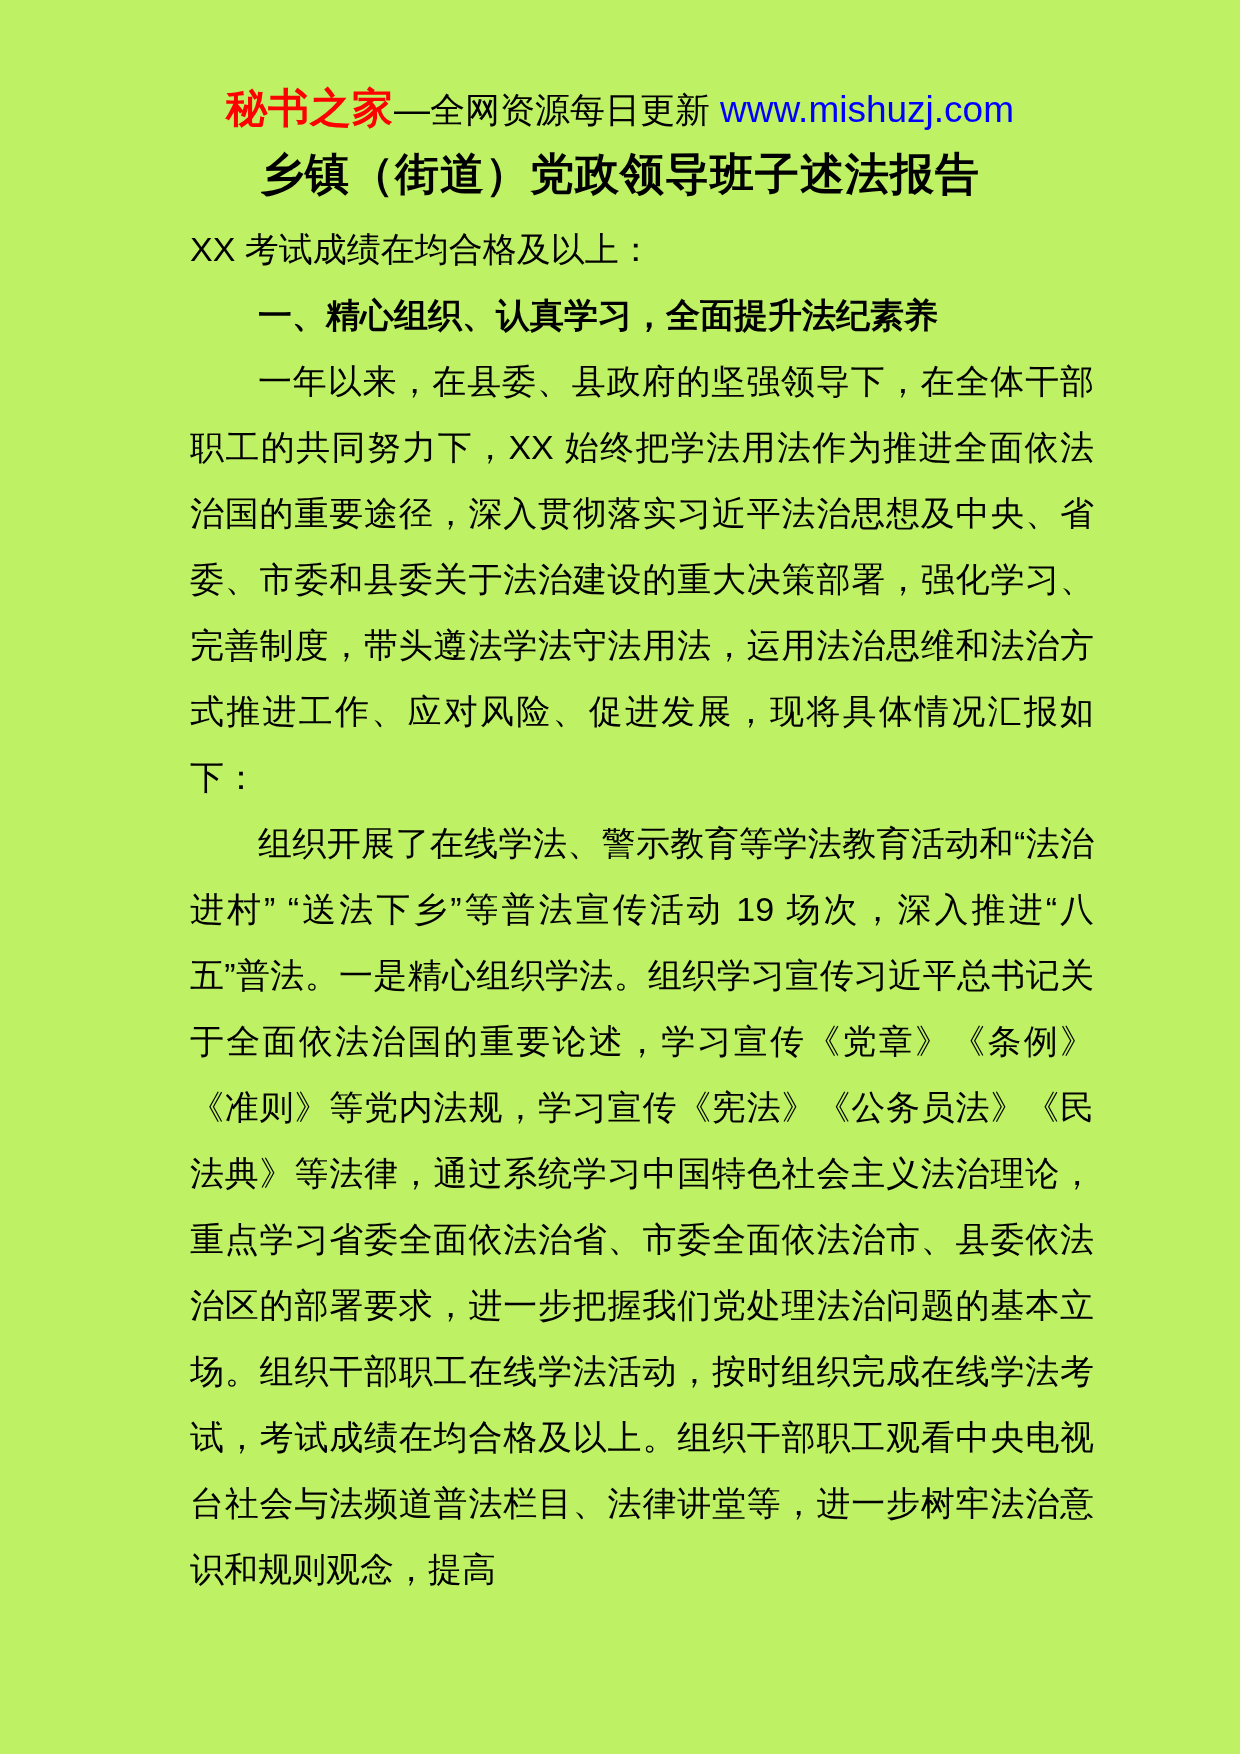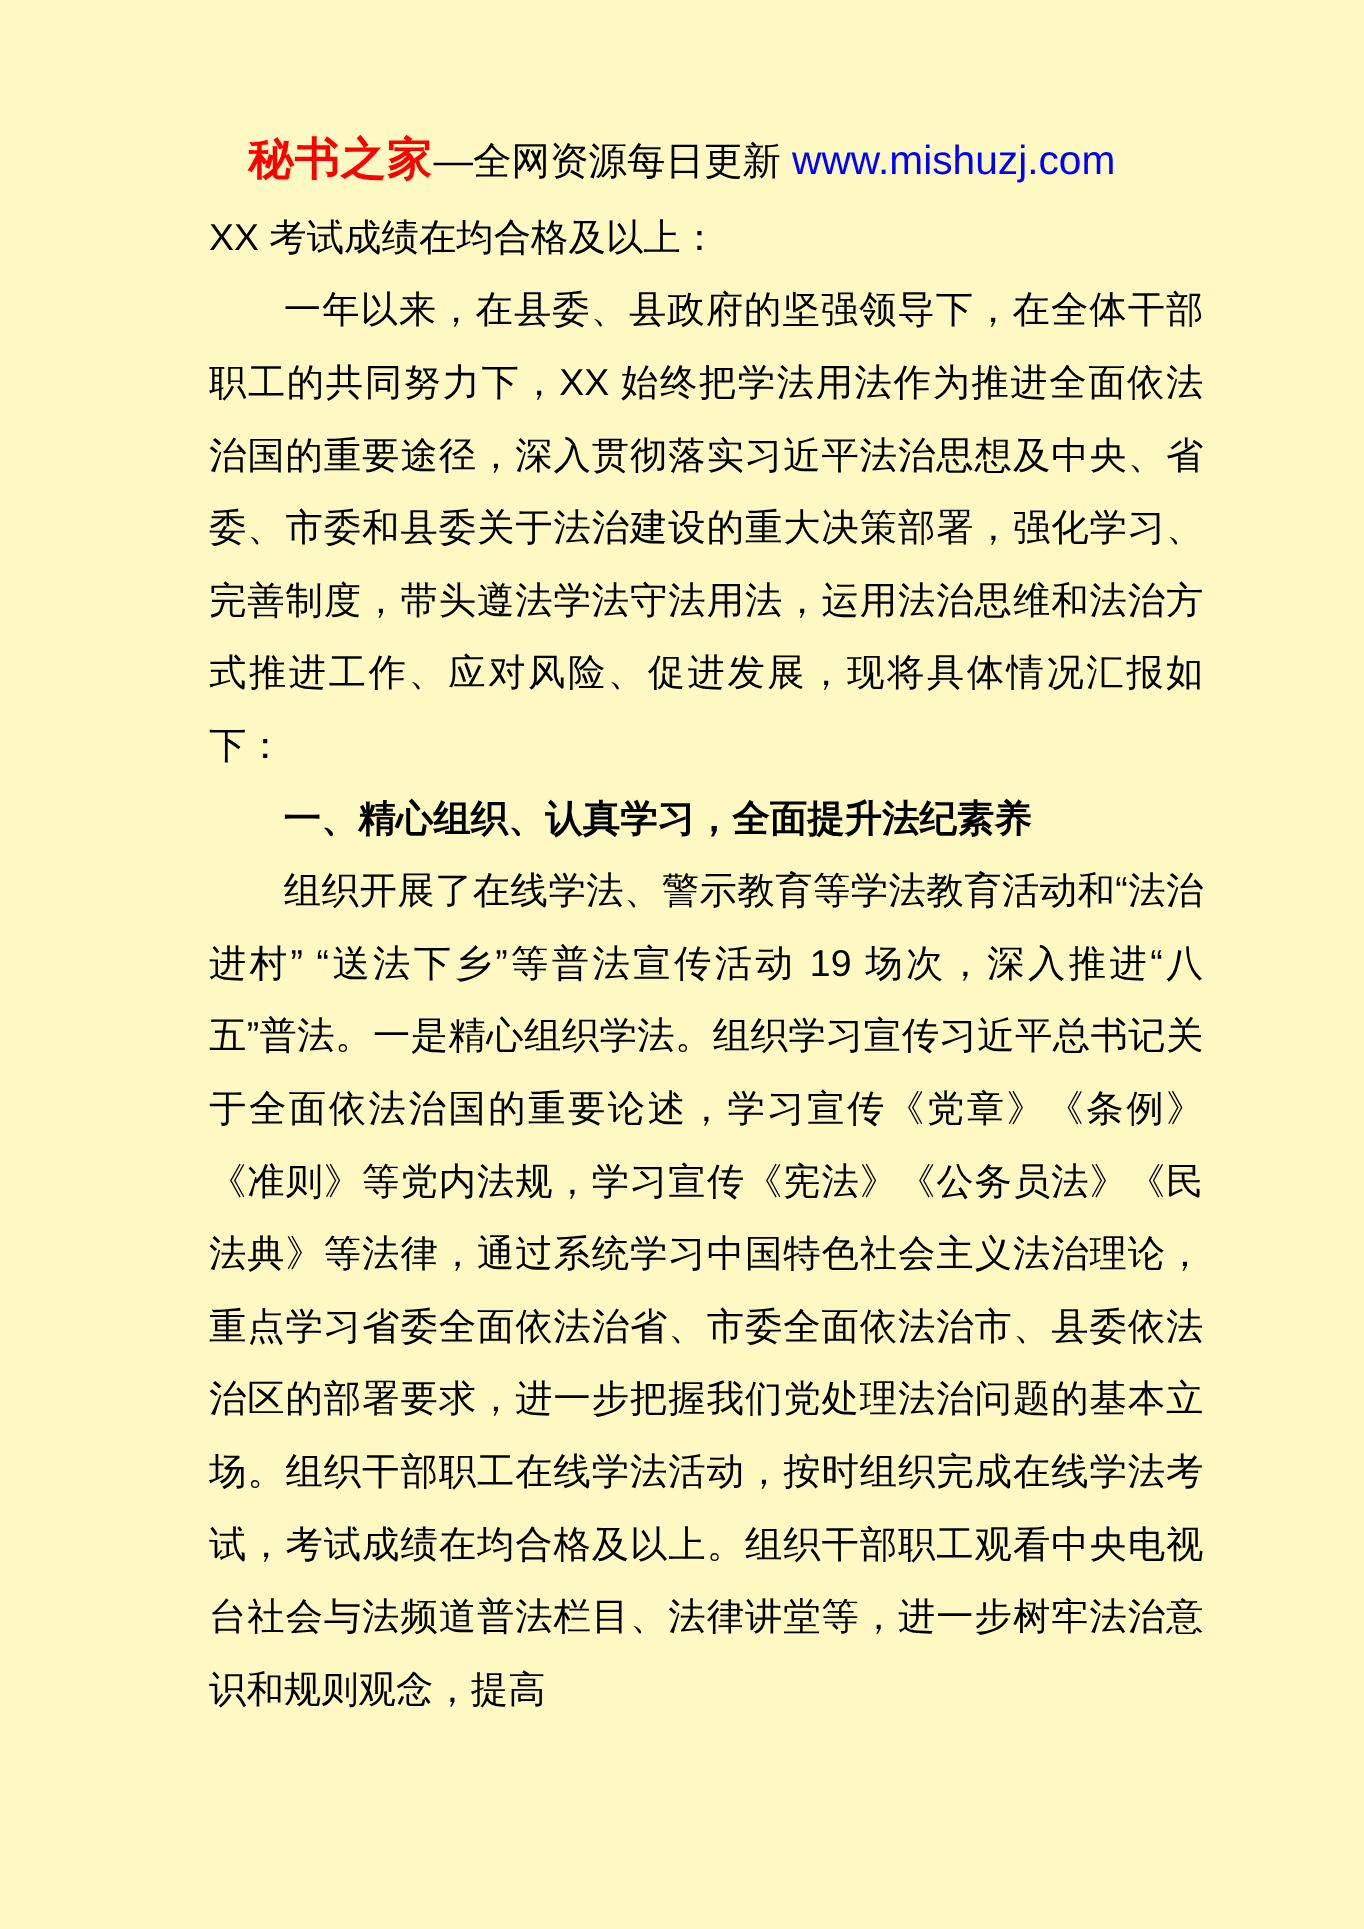--- a/index.html
+++ b/index.html
@@ -11,22 +11,22 @@
     width: 1240px;
     height: 1754px;
     overflow: hidden;
     font-family: "Liberation Sans", "DejaVu Sans", sans-serif;
     color: #000000;
   }
   .page {
     box-sizing: border-box;
     width: 1240px;
     height: 1754px;
-    padding-top: 120px;
-    background: #fef9c3;
+    padding-top: 84px;
+    background: #bef264;
   }
   .site-header {
     width: 100%;
     text-align: center;
     white-space: nowrap;
     font-size: 34px;
     line-height: 48px;
   }
   .site-header .brand {
     color: #ff0000;
@@ -79,21 +79,22 @@
 </style>
 </head>
 <body>
 
 <div class="page">
 
   <div class="site-header">
     <span class="brand">秘书之家</span><span class="sep">—</span><span class="tagline">全网资源每日更新</span><span class="url">www.mishuzj.com</span>
   </div>
 
+  <h1 class="doc-title">乡镇（街道）党政领导班子述法报告</h1>
 
   <div class="doc-body">
     <p class="salutation">XX 考试成绩在均合格及以上：</p>
+    <p class="para heading">一、精心组织、认真学习，全面提升法纪素养</p>
     <p class="para">一年以来，在县委、县政府的坚强领导下，在全体干部职工的共同努力下，XX 始终把学法用法作为推进全面依法治国的重要途径，深入贯彻落实习近平法治思想及中央、省委、市委和县委关于法治建设的重大决策部署，强化学习、完善制度，带头遵法学法守法用法，运用法治思维和法治方式推进工作、应对风险、促进发展，现将具体情况汇报如下：</p>
-    <p class="para heading">一、精心组织、认真学习，全面提升法纪素养</p>
     <p class="para">组织开展了在线学法、警示教育等学法教育活动和“法治进村” “送法下乡”等普法宣传活动 19 场次，深入推进“八五”普法。一是精心组织学法。组织学习宣传习近平总书记关于全面依法治国的重要论述，学习宣传《党章》《条例》《准则》等党内法规，学习宣传《宪法》《公务员法》《民法典》等法律，通过系统学习中国特色社会主义法治理论，重点学习省委全面依法治省、市委全面依法治市、县委依法治区的部署要求，进一步把握我们党处理法治问题的基本立场。组织干部职工在线学法活动，按时组织完成在线学法考试，考试成绩在均合格及以上。组织干部职工观看中央电视台社会与法频道普法栏目、法律讲堂等，进一步树牢法治意识和规则观念，提高</p>
   </div>
 
 </div>
 
 </body></html>

